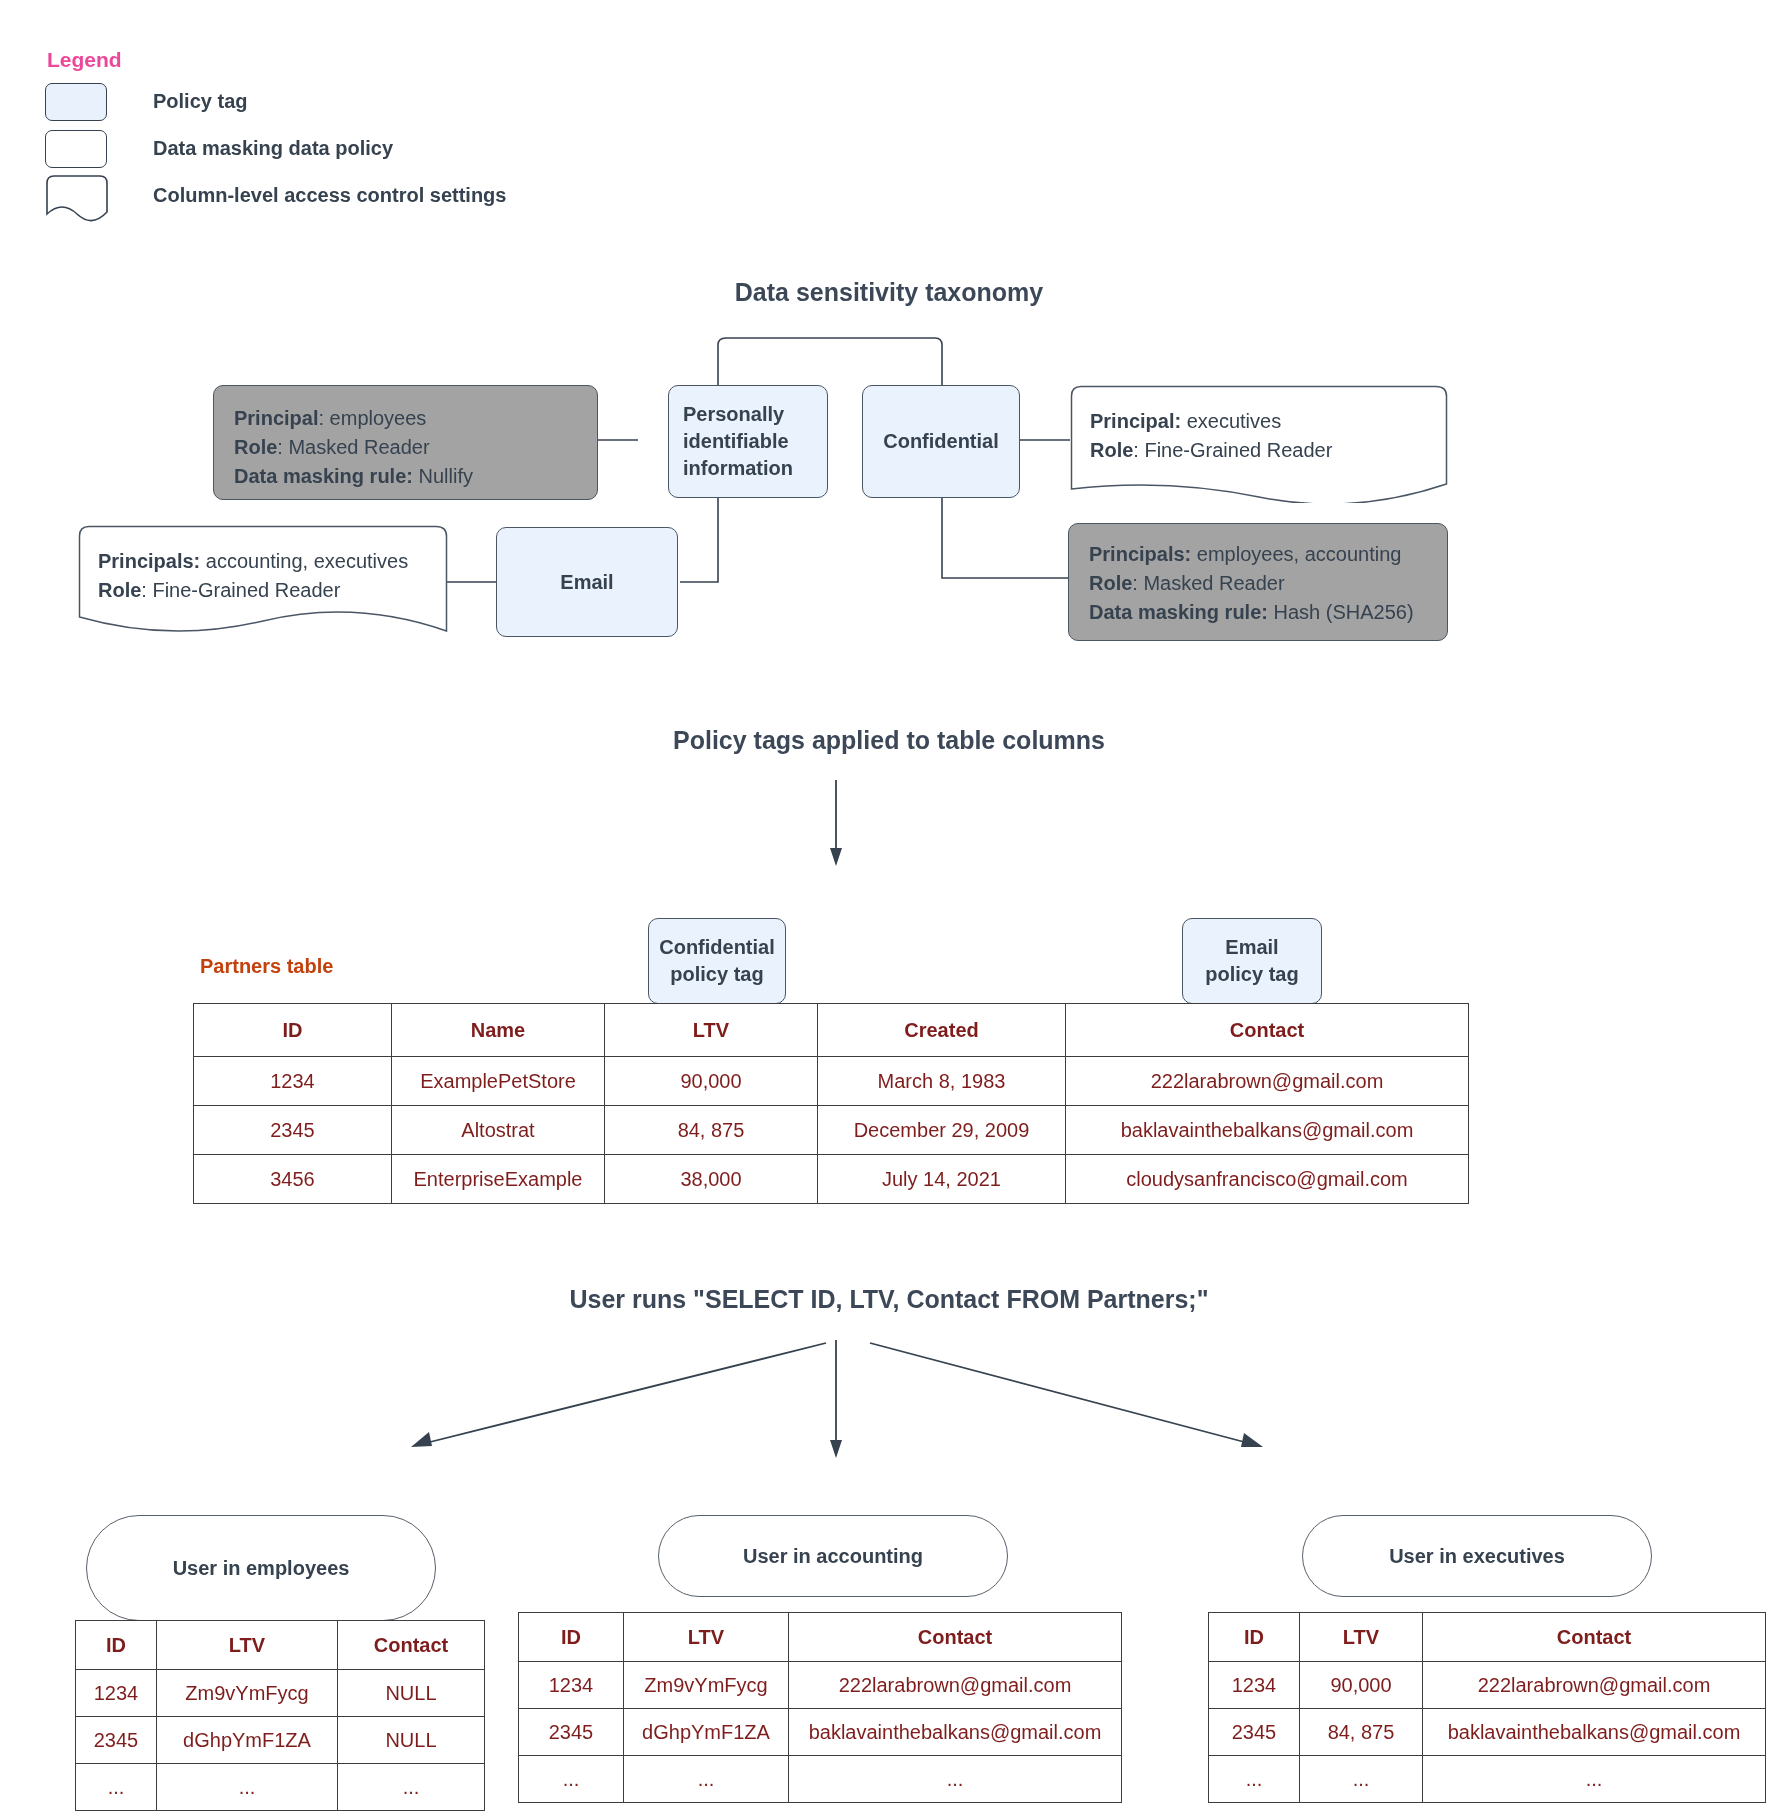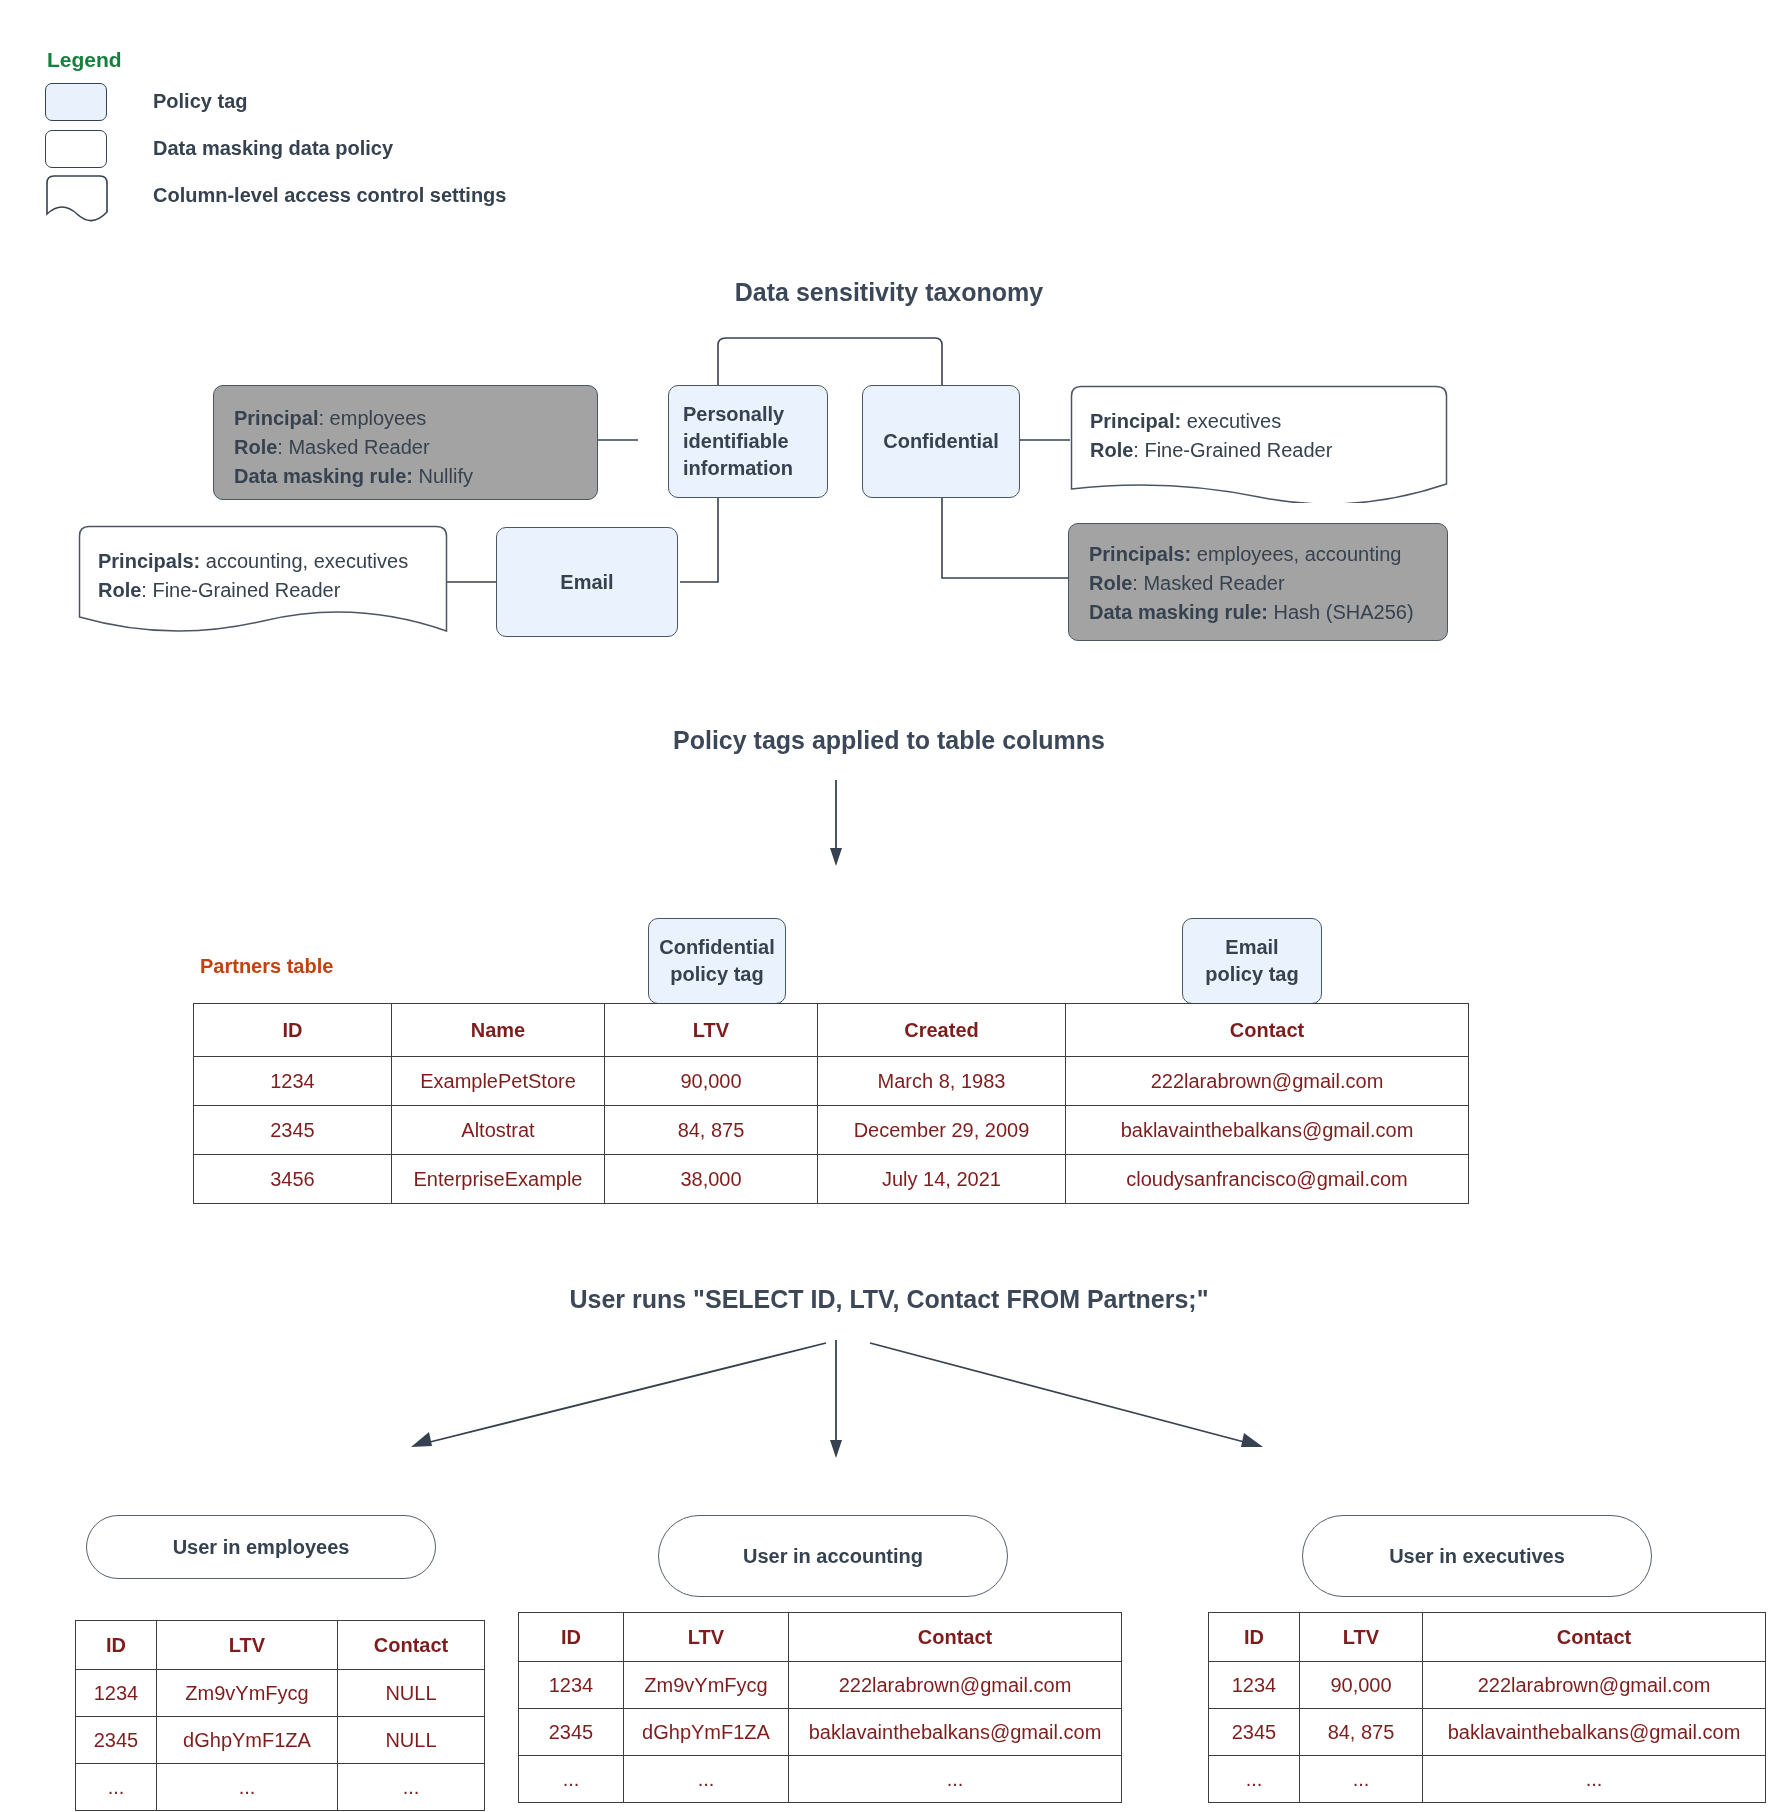--- a/index.html
+++ b/index.html
@@ -6,21 +6,21 @@
   body{
     width:1778px;height:1812px;background:#ffffff;
     font-family:"Liberation Sans","DejaVu Sans",sans-serif;
     color:#36424f;position:relative;overflow:hidden;
   }
   .abs{position:absolute;}
   svg.wire{position:absolute;left:0;top:0;width:1778px;height:1812px;pointer-events:none;}
 
   
   #legend{left:45px;top:48px;width:620px;}
-  #legend .ltitle{font-size:21px;font-weight:bold;color:#15803d;margin:0 0 6px 2px;}
+  #legend .ltitle{font-size:21px;font-weight:bold;color:#ec4899;margin:0 0 6px 2px;}
   .legend-row{display:flex;align-items:center;height:47px;}
   .legend-swatch{width:62px;height:38px;border:1.6px solid #36424f;border-radius:7px;box-sizing:border-box;flex:0 0 auto;}
   .legend-swatch.tag{background:#e8f1fc;}
   .legend-swatch.policy{background:#ffffff;}
   .legend-swatch.acl{background:#ffffff;border:none;position:relative;height:44px;}
   .legend-label{margin-left:46px;font-size:20px;font-weight:bold;color:#36424f;white-space:nowrap;}
 
   
   .section-heading{font-size:25px;font-weight:bold;color:#3c4858;text-align:center;white-space:nowrap;}
 
@@ -247,21 +247,21 @@
           <td>38,000</td>
           <td>July 14, 2021</td>
           <td>cloudysanfrancisco@gmail.com</td>
         </tr>
       </tbody>
   </table>
 </div>
 
 <div class="abs section-heading" style="left:0;top:1285px;width:1778px;">User runs "SELECT ID, LTV, Contact FROM Partners;"</div>
 
-<div class="abs ellipse" style="left:86px;top:1515px;width:350px;height:64px;">
+<div class="abs ellipse" style="left:86px;top:1515px;width:350px;height:106px;">
   <span>User in employees</span>
 </div>
 <div class="abs" style="left:75px;top:1620px;">
   <table class="grid result-table">
     <thead>
         <tr>
           <th style="width: 68px; height: 48px;">ID</th>
           <th style="width: 168px; height: 48px;">LTV</th>
           <th style="width: 134px; height: 48px;">Contact</th>
         </tr>

